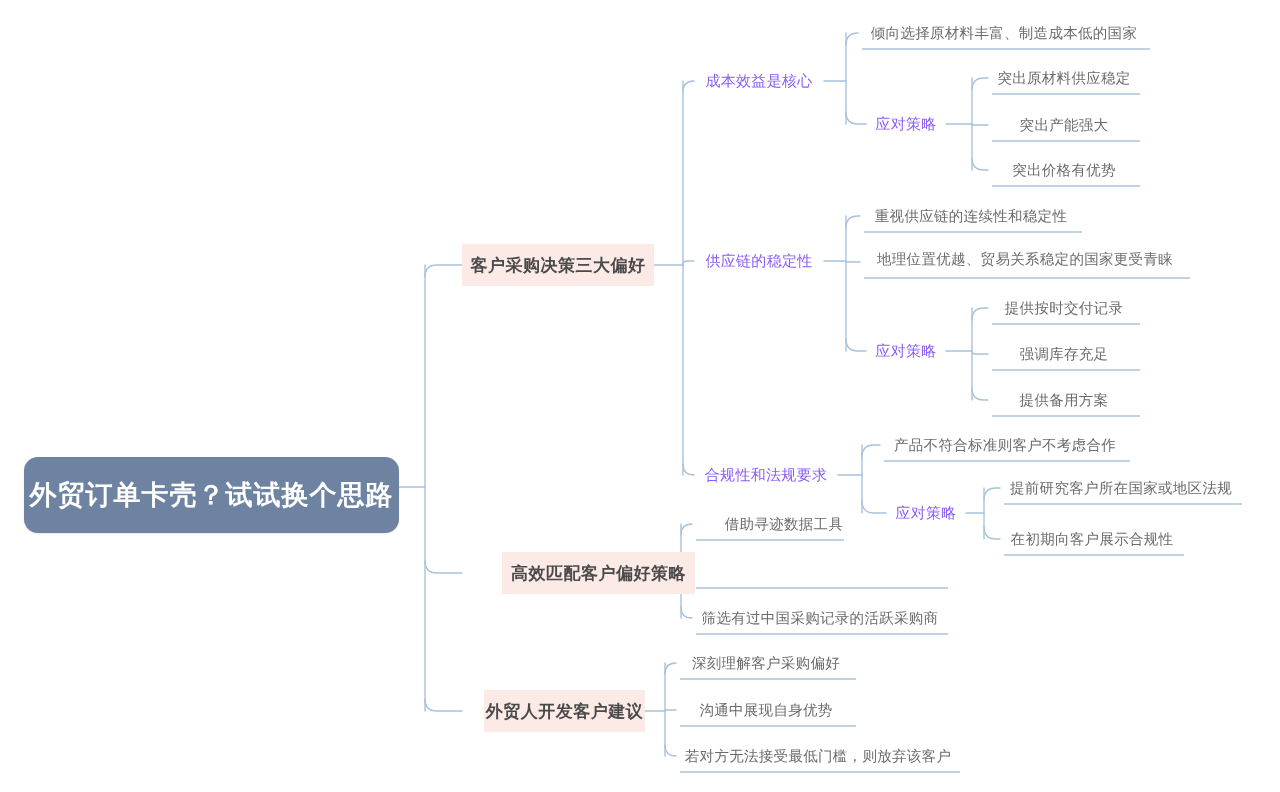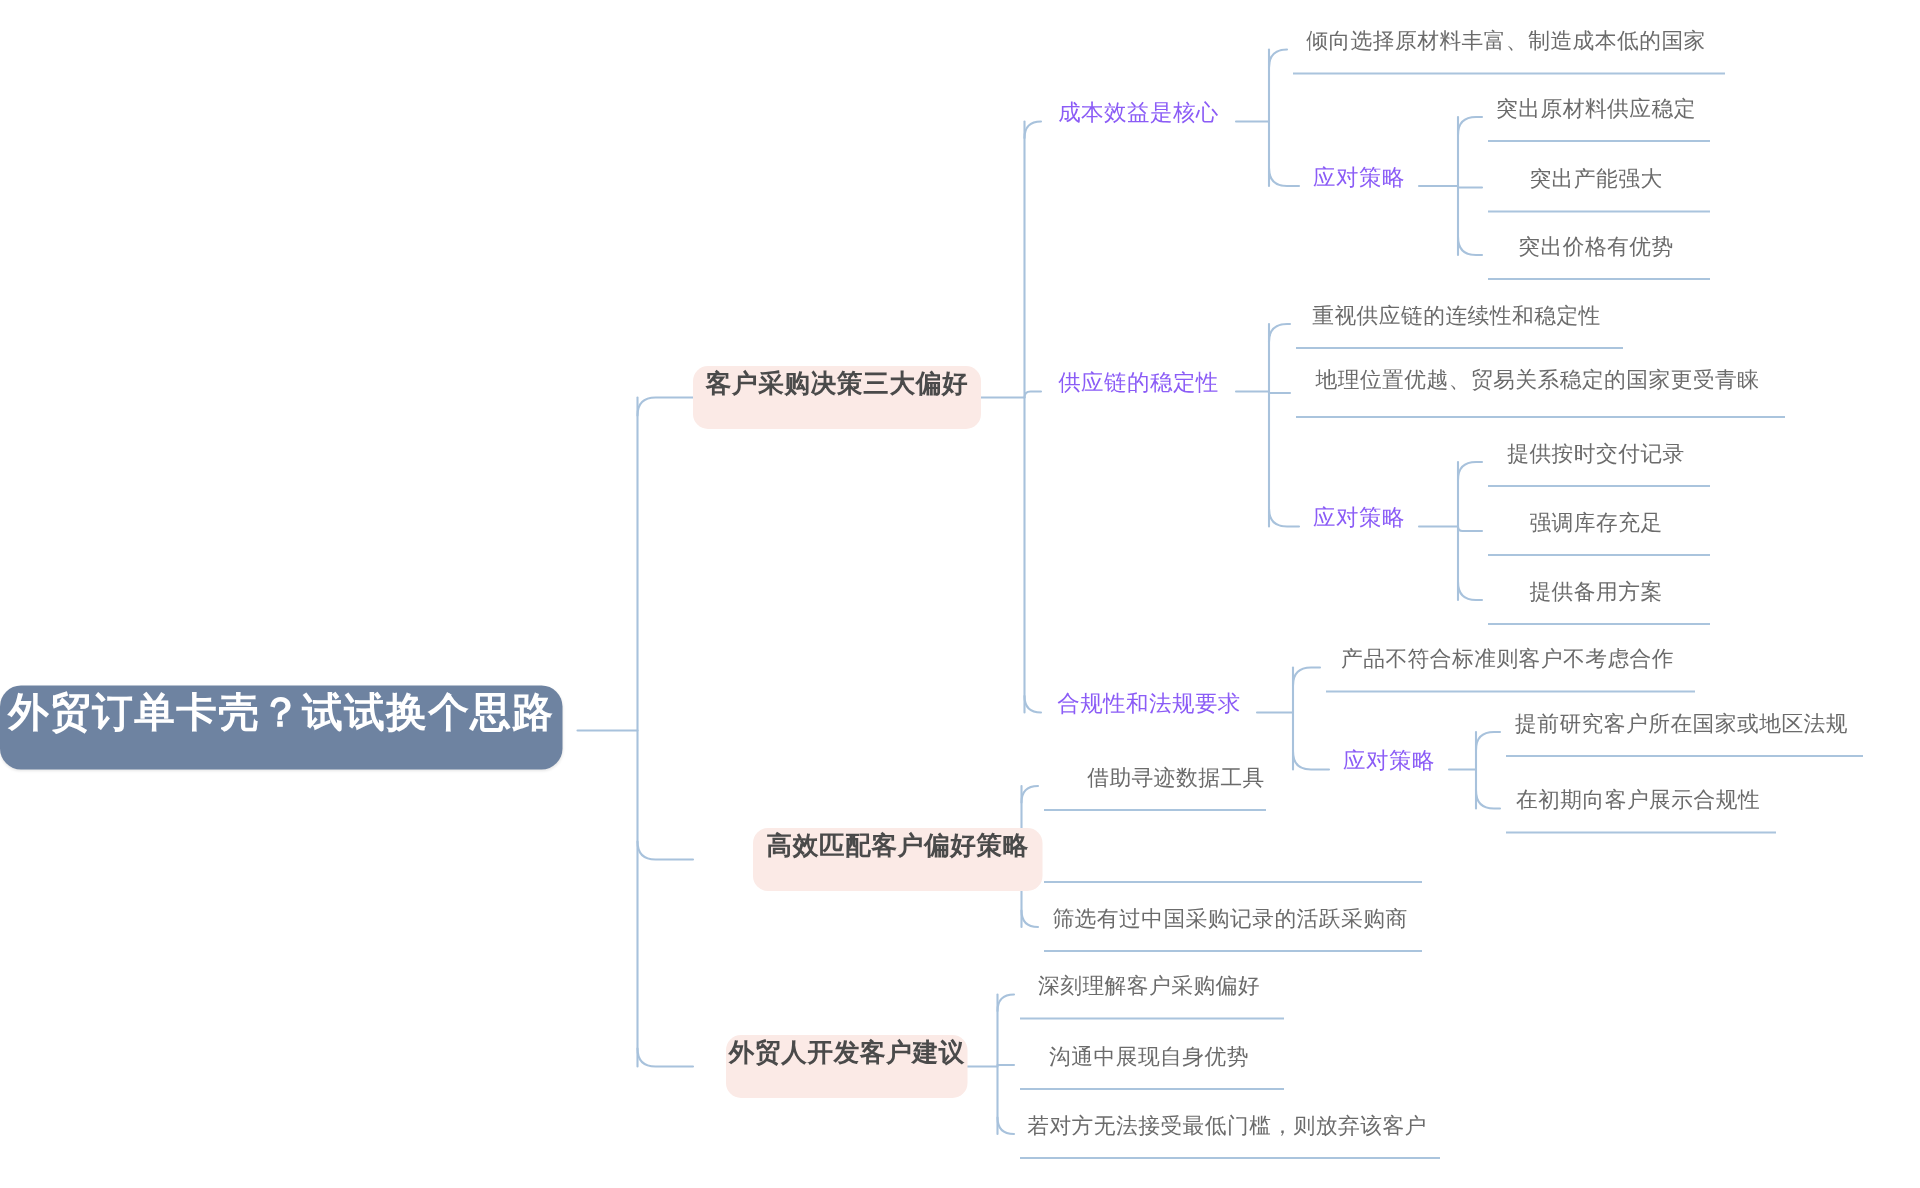--- a/index.html
+++ b/index.html
@@ -26,40 +26,40 @@
     top: 0;
     width: 1280px;
     height: 792px;
     pointer-events: none;
   }
   .node {
     position: absolute;
     box-sizing: border-box;
     white-space: nowrap;
     display: flex;
-    align-items: flex-start;
+    align-items: center;
     font-family: Liberation Mono, monospace;
   }
   
   .node-root {
     background: #6e83a1;
     color: #ffffff;
     border-radius: 14px;
     font-size: 27px;
     font-weight: bold;
     letter-spacing: 1px;
     padding: 0 22px;
     justify-content: center;
     box-shadow: 0 1px 2px rgba(0,0,0,0.10);
   }
   
   .node-l2 {
     background: #fbeae6;
     color: #4a4a4a;
-    border-radius: 10px;
+    border-radius: 0;
     font-size: 17px;
     font-weight: bold;
     padding: 0 18px;
     justify-content: center;
     letter-spacing: 0.5px;
   }
   
   .node-l3 {
     color: #8b5cf6;
     font-size: 15px;
@@ -142,21 +142,21 @@
       <path d="M 1004 504 L 1242 504" stroke="#aac4dd" stroke-width="1.4" fill="none"></path>
       <path d="M 1004 555 L 1184 555" stroke="#aac4dd" stroke-width="1.4" fill="none"></path>
       <path d="M 696 540 L 844 540" stroke="#aac4dd" stroke-width="1.4" fill="none"></path>
       <path d="M 696 588 L 948 588" stroke="#aac4dd" stroke-width="1.4" fill="none"></path>
       <path d="M 696 634 L 948 634" stroke="#aac4dd" stroke-width="1.4" fill="none"></path>
       <path d="M 680 679 L 856 679" stroke="#aac4dd" stroke-width="1.4" fill="none"></path>
       <path d="M 680 726 L 856 726" stroke="#aac4dd" stroke-width="1.4" fill="none"></path>
       <path d="M 680 772 L 960 772" stroke="#aac4dd" stroke-width="1.4" fill="none"></path>
     </svg>
 
-  <div class="node node-root" style="left: 0; top: 457px; width: 375px; height: 56px;">
+  <div class="node node-root" style="left: 24px; top: 457px; width: 375px; height: 76px;">
     <span>外贸订单卡壳？试试换个思路</span>
   </div>
 
   <div class="node node-l2" style="left: 462px; top: 244px; width: 192px; height: 42px;">
     <span>客户采购决策三大偏好</span>
   </div>
 
   <div class="node node-l3" style="left: 694px; top: 66px; width: 130px; height: 30px;">
     <span>成本效益是核心</span>
   </div>

